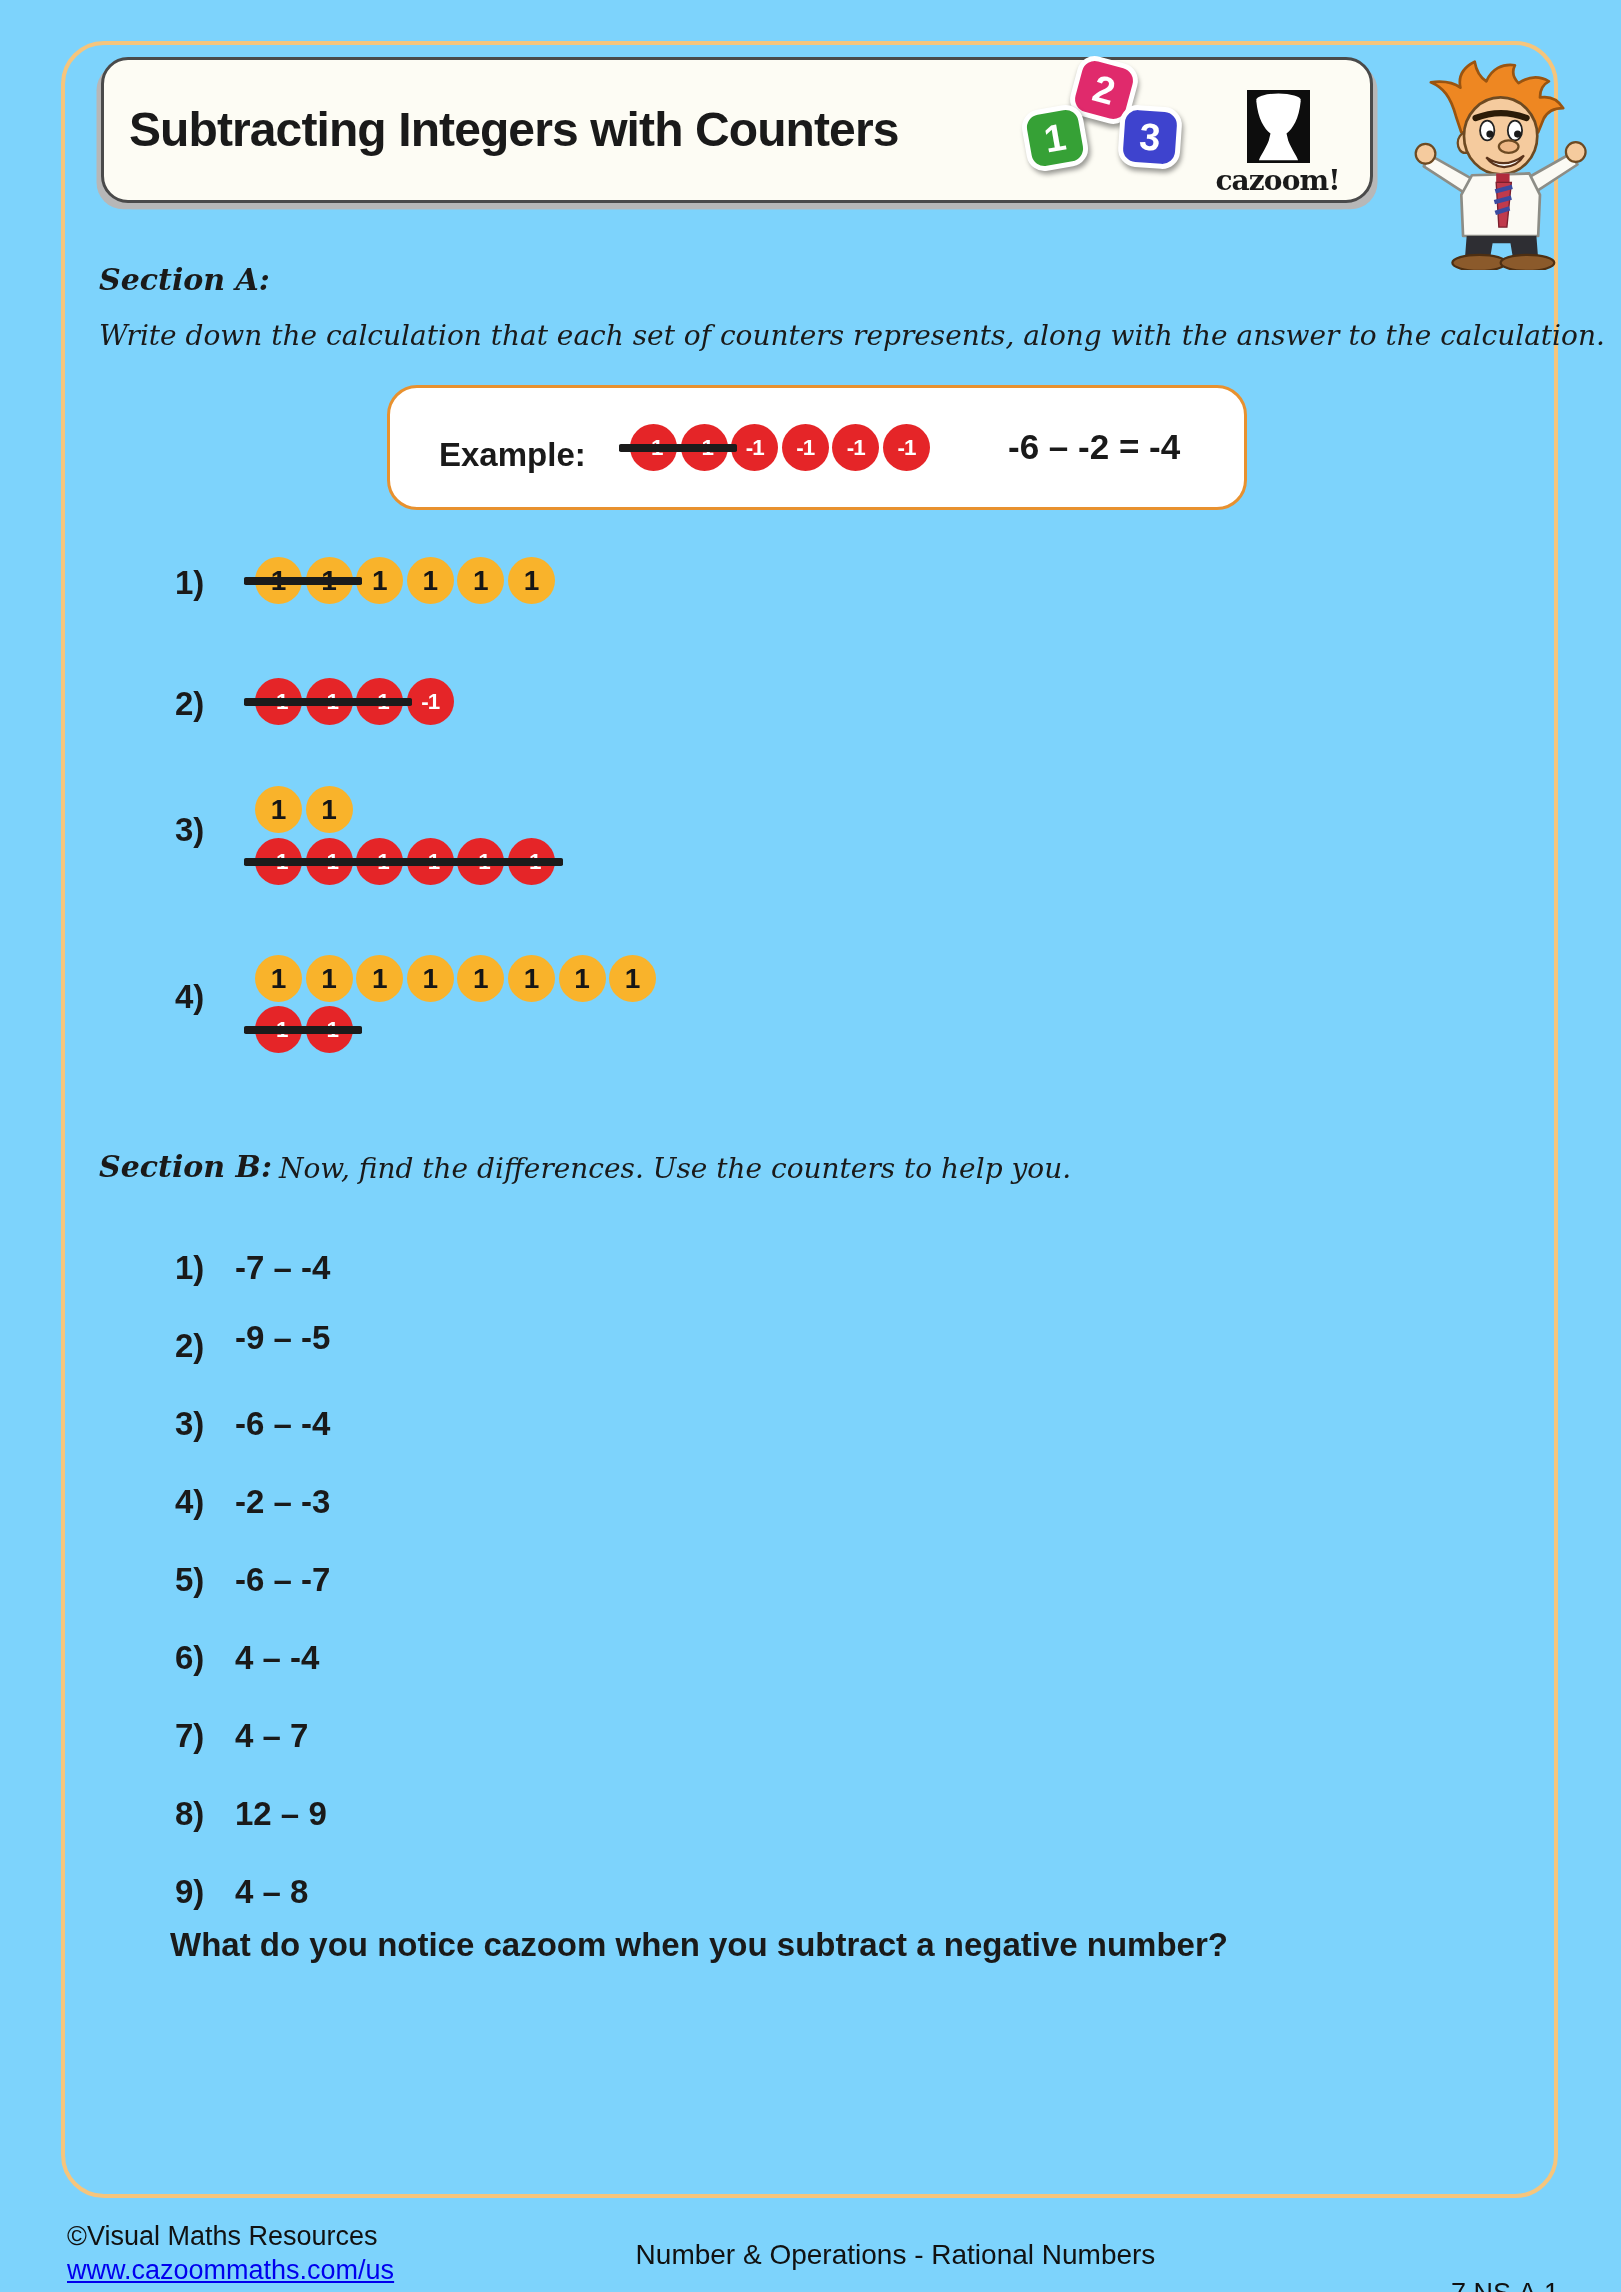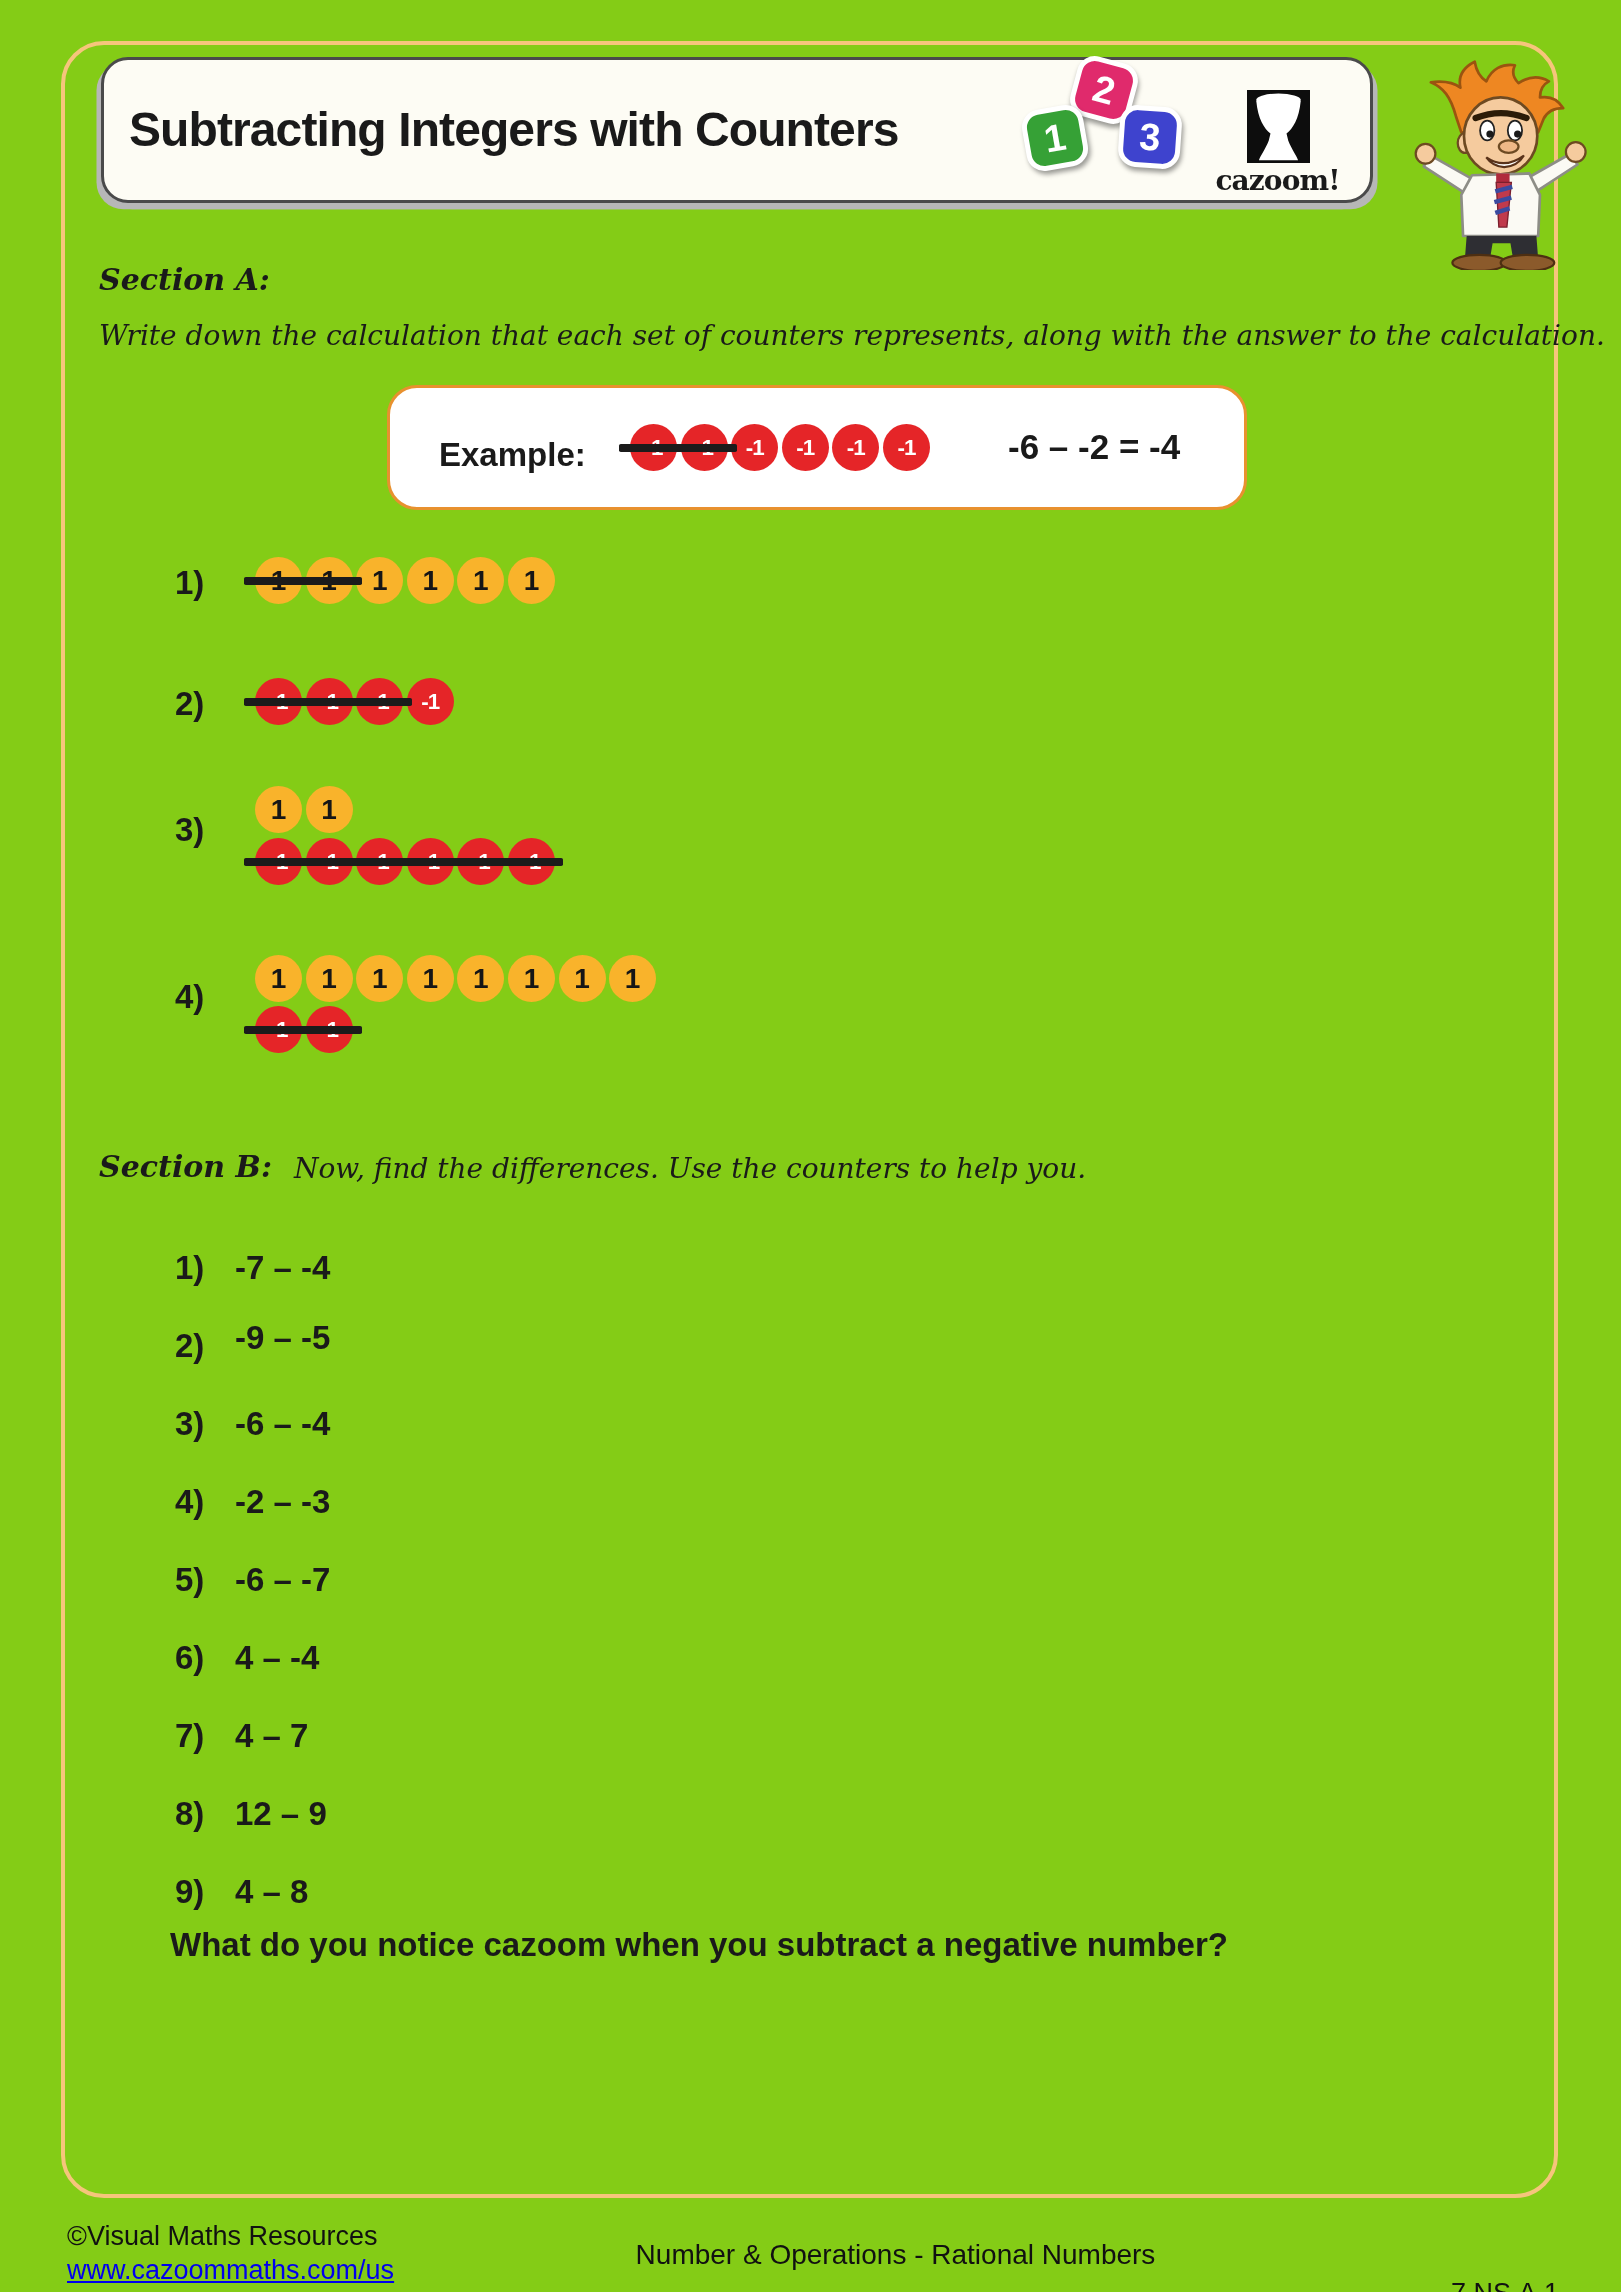--- a/index.html
+++ b/index.html
@@ -1,16 +1,16 @@
 <!DOCTYPE html>
 <html style="font-size:14.3px"><head>
 <meta charset="utf-8">
 <style>
   html,body{margin:0;padding:0;background:#fff;}
-  #page{position:relative;width:1622px;height:2293px;background:#84cc16;overflow:hidden;
+  #page{position:relative;width:1622px;height:2293px;background:#7dd3fc;overflow:hidden;
         font-family:"Liberation Sans",sans-serif;color:#1a1a1a;}
   .abs{position:absolute;}
 
   
   #page-frame{position:absolute;left:61px;top:41px;width:1497px;height:2157px;
               border:4.5px solid #F6C57C;border-radius:43px;box-sizing:border-box;background:transparent;}
 
   
   #title-bar{position:absolute;left:101px;top:57px;width:1272px;height:146px;background:#FDFCF4;
              border:3.6px solid #4a4a4a;border-radius:27px;box-sizing:border-box;
@@ -127,21 +127,21 @@
         <div class="strike" style="background: rgb(27, 27, 27); width: 118px;"></div>
       </div>
     </div>
 
   <div class="q-label" style="left:175px;top:564px;">1)</div>
   <div class="q-label" style="left:175px;top:685px;">2)</div>
   <div class="q-label" style="left:175px;top:811px;">3)</div>
   <div class="q-label" style="left:175px;top:978px;">4)</div>
 
   <div class="abs serif-bold-italic" style="left:99px;top:1149px;font-size:30px;">Section B:</div>
-  <div class="abs serif-italic" style="left:294px;top:1152px;font-size:28px;white-space:nowrap;">Now, find the differences.  Use the counters to help you.</div>
+  <div class="abs serif-italic" style="left:279px;top:1152px;font-size:28px;white-space:nowrap;">Now, find the differences.  Use the counters to help you.</div>
 
   <div id="section-b-items">
       <div class="b-num" style="left: 175px; top: 1249px;">1)</div>
       <div class="b-expr" style="left: 235px; top: 1249px;">-7 – -4</div>
       <div class="b-num" style="left: 175px; top: 1327px;">2)</div>
       <div class="b-expr" style="left: 235px; top: 1319px;">-9 – -5</div>
       <div class="b-num" style="left: 175px; top: 1405px;">3)</div>
       <div class="b-expr" style="left: 235px; top: 1405px;">-6 – -4</div>
       <div class="b-num" style="left: 175px; top: 1483px;">4)</div>
       <div class="b-expr" style="left: 235px; top: 1483px;">-2 – -3</div>

